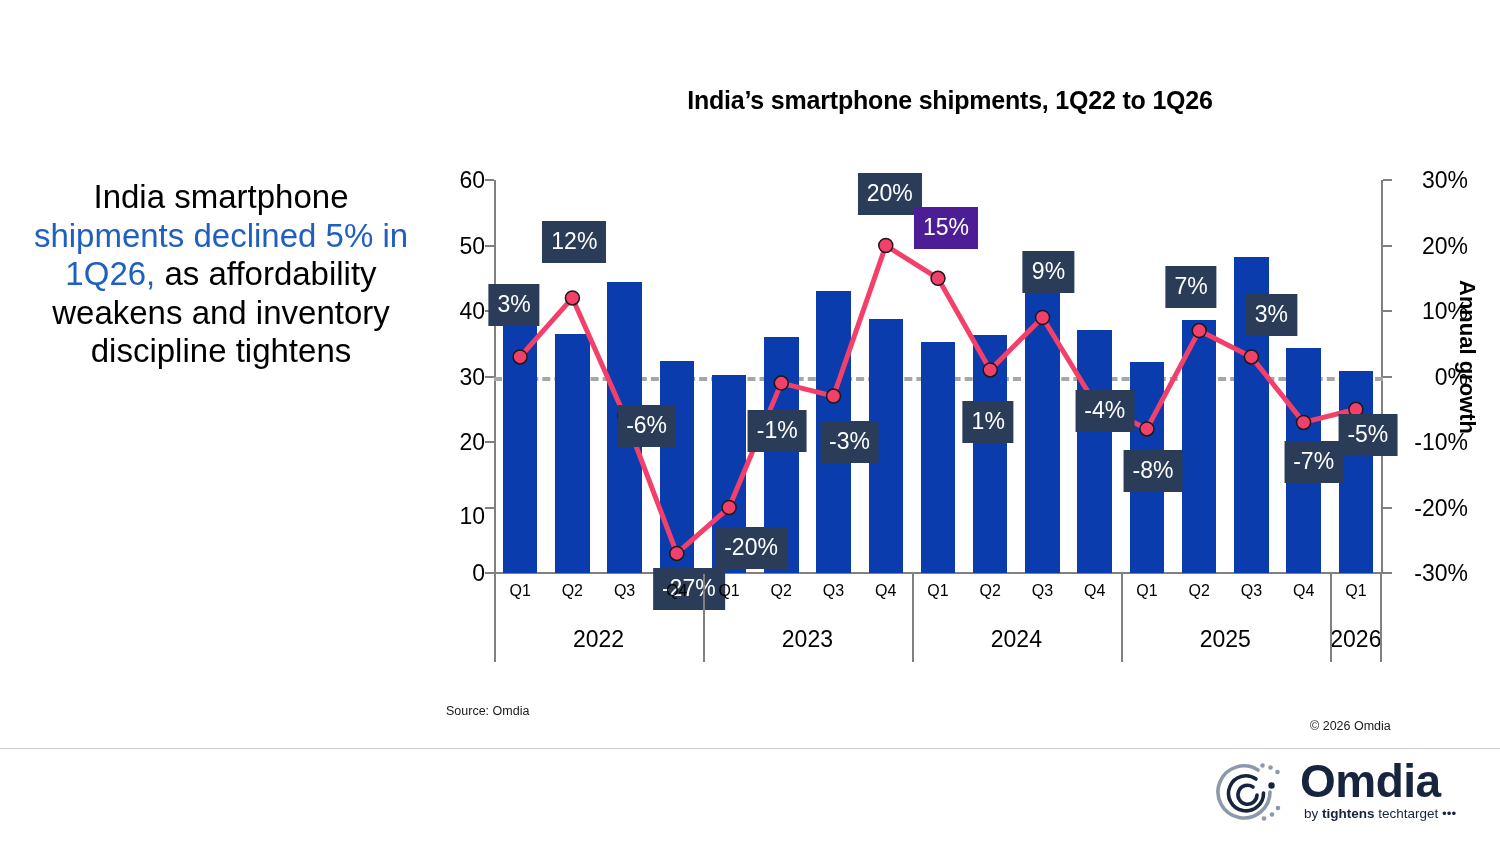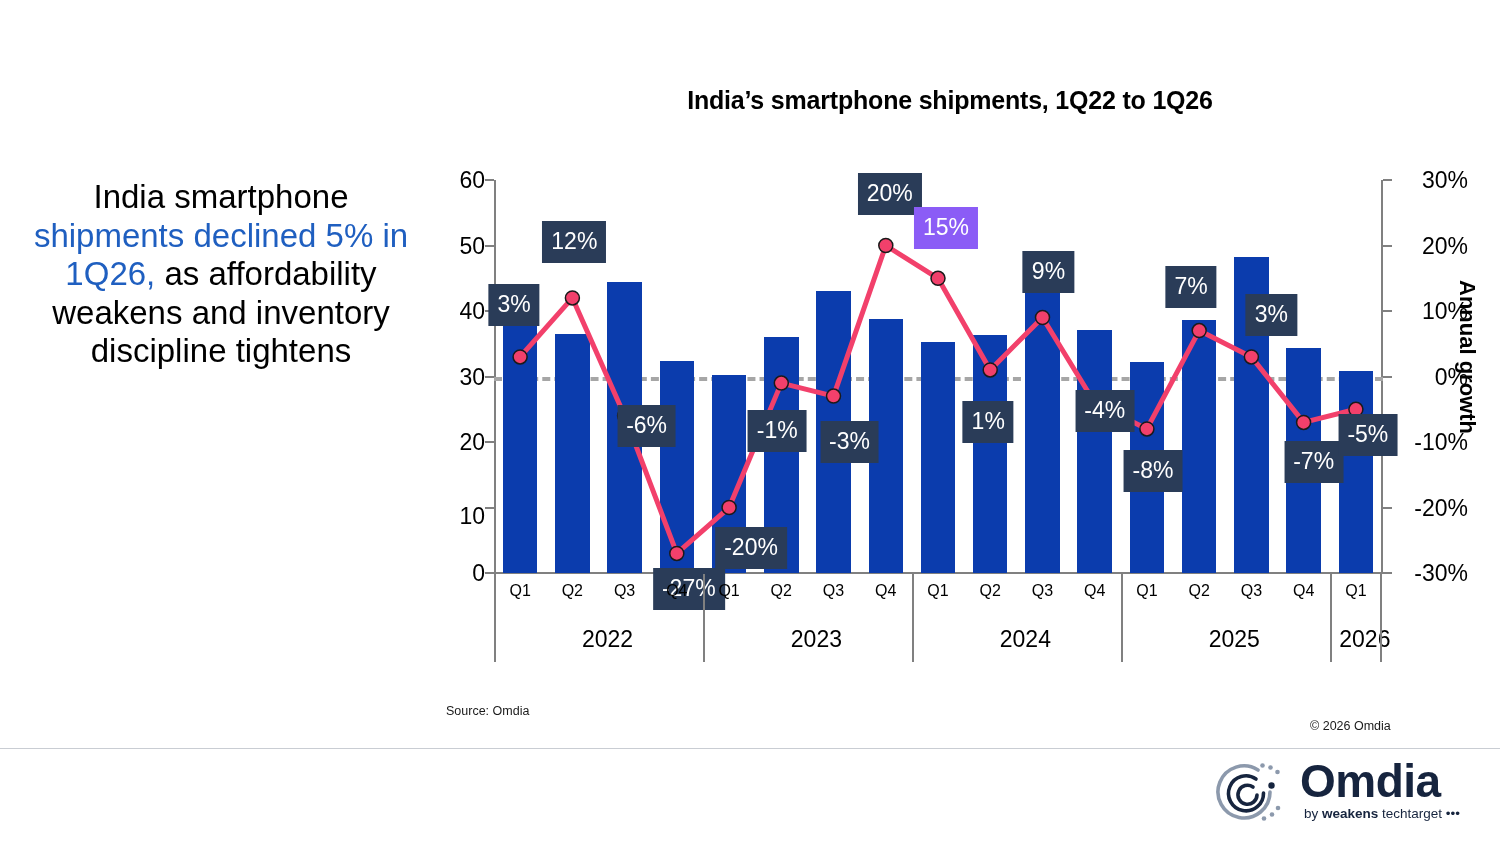--- a/index.html
+++ b/index.html
@@ -167,21 +167,20 @@
     transform: translateX(-50%);
     white-space: nowrap;
   }
   .ylabel-year {
     position: absolute;
     top: 52px;
     font-size: 23px;
     text-align: center;
     transform: translateX(-50%);
     white-space: nowrap;
-    margin-left: 9px;
   }
   .group-sep {
     position: absolute;
     top: 0;
     width: 2px;
     height: 88px;
     background: #808080;
   }
 
   
@@ -337,21 +336,21 @@
 
 <div id="labels-layer" style="position:absolute;left:494px;top:180px;width:888px;height:393px;">
     <div class="dlabel" style="left: 20.1176px; top: 124.85px; background: rgb(42, 60, 88);">3%</div>
     <div class="dlabel" style="left: 80.3529px; top: 61.9px; background: rgb(42, 60, 88);">12%</div>
     <div class="dlabel" style="left: 152.588px; top: 245.8px; background: rgb(42, 60, 88);">-6%</div>
     <div class="dlabel" style="left: 194.824px; top: 409.35px; background: rgb(42, 60, 88);">-27%</div>
     <div class="dlabel" style="left: 257.059px; top: 367.5px; background: rgb(42, 60, 88);">-20%</div>
     <div class="dlabel" style="left: 283.294px; top: 251.05px; background: rgb(42, 60, 88);">-1%</div>
     <div class="dlabel" style="left: 355.529px; top: 262.15px; background: rgb(42, 60, 88);">-3%</div>
     <div class="dlabel" style="left: 395.765px; top: 13.5px; background: rgb(42, 60, 88);">20%</div>
-    <div class="dlabel" style="left: 452px; top: 48.25px; background: #8b5cf6;">15%</div>
+    <div class="dlabel" style="left: 452px; top: 48.25px; background: #4c1d95;">15%</div>
     <div class="dlabel" style="left: 494.235px; top: 241.95px; background: rgb(42, 60, 88);">1%</div>
     <div class="dlabel" style="left: 554.471px; top: 91.55px; background: rgb(42, 60, 88);">9%</div>
     <div class="dlabel" style="left: 610.706px; top: 230.7px; background: rgb(42, 60, 88);">-4%</div>
     <div class="dlabel" style="left: 658.941px; top: 290.9px; background: rgb(42, 60, 88);">-8%</div>
     <div class="dlabel" style="left: 697.176px; top: 106.65px; background: rgb(42, 60, 88);">7%</div>
     <div class="dlabel" style="left: 777.412px; top: 134.85px; background: rgb(42, 60, 88);">3%</div>
     <div class="dlabel" style="left: 819.647px; top: 282.35px; background: rgb(42, 60, 88);">-7%</div>
     <div class="dlabel" style="left: 873.882px; top: 255.25px; background: rgb(42, 60, 88);">-5%</div>
   </div>
 
@@ -404,14 +403,14 @@
       <circle cx="50.5" cy="7.5" r="2.3"></circle>
       <circle cx="58.5" cy="9.5" r="2.3"></circle>
       <circle cx="65.5" cy="14" r="2.3"></circle>
       <circle cx="66" cy="50" r="2.3"></circle>
       <circle cx="60" cy="56.5" r="2.3"></circle>
       <circle cx="52" cy="60.5" r="2.3"></circle>
     </g>
     <circle cx="59.5" cy="27.5" r="3.2" fill="#16243E"></circle>
   </svg>
   <div id="logo-word">Omdia</div>
-  <div id="logo-sub"><span>by </span><span class="bold">weakens</span><span> techtarget •••</span></div>
+  <div id="logo-sub"><span>by </span><span class="bold">tightens</span><span> techtarget •••</span></div>
 </div>
 
 </body></html>

